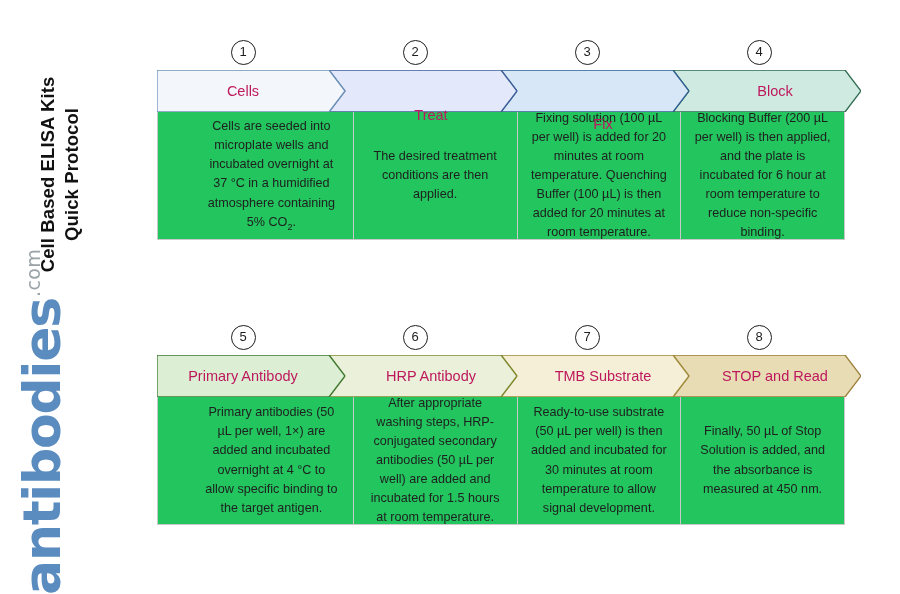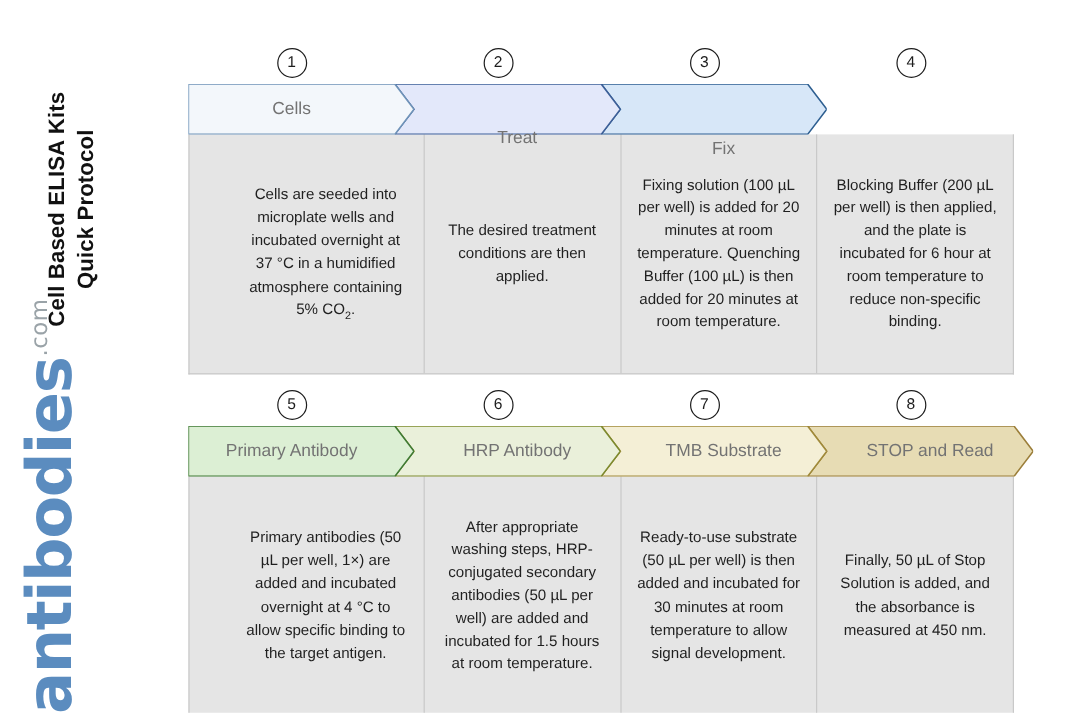--- a/index.html
+++ b/index.html
@@ -110,32 +110,32 @@
   }
   .chev svg { display: block; }
   .chev-label {
     position: absolute;
     top: 0; left: 0;
     height: 42px;
     display: flex;
     align-items: center;
     justify-content: center;
     font-size: 14.5px;
-    color: #737373;
+    color: #be185d;
     white-space: nowrap;
   }
 
   .panel-strip {
     position: relative;
-    height: 200px;
+    height: 128px;
     display: flex;
     border: 1px solid #c9c9c9;
     border-top: none;
     box-sizing: border-box;
-    background: #e5e5e5;
+    background: #22c55e;
     padding-left: 32px;
   }
   .panel-cell {
     flex: 1 1 0;
     border-right: 1px solid #c9c9c9;
     box-sizing: border-box;
     display: flex;
     align-items: center;
     justify-content: center;
     padding: 8px 12px;
@@ -189,20 +189,26 @@
           <polygon points="0,0 172,0 188,21 172,42 0,42 16,21" fill="#e3e8fa" stroke="#3d5f98" stroke-width="1.3"></polygon>
         </svg>
         <div class="chev-label" style="width: 172px; left: 16px; margin-top: 24px;">Treat</div>
       </div>
       <div class="chev" style="left: 344px; width: 188px; z-index: 2;">
         <svg width="188" height="42" viewBox="0 0 188 42">
           <polygon points="0,0 172,0 188,21 172,42 0,42 16,21" fill="#d7e7f8" stroke="#2e5f91" stroke-width="1.3"></polygon>
         </svg>
         <div class="chev-label" style="width: 172px; left: 16px; margin-top: 33px;">Fix</div>
       </div>
+      <div class="chev" style="left: 516px; width: 188px; z-index: 1;">
+        <svg width="188" height="42" viewBox="0 0 188 42">
+          <polygon points="0,0 172,0 188,21 172,42 0,42 16,21" fill="#cfeae1" stroke="#2f6b50" stroke-width="1.3"></polygon>
+        </svg>
+        <div class="chev-label" style="width: 172px; left: 16px;">Block</div>
+      </div>
     </div>
   <div class="panel-strip">
       <div class="panel-cell">
         <div class="panel-text">Cells are seeded into microplate wells and incubated overnight at 37 °C in a humidified atmosphere containing 5% CO<sub>2</sub>.</div>
       </div>
       <div class="panel-cell">
         <div class="panel-text">The desired treatment conditions are then applied.</div>
       </div>
       <div class="panel-cell">
         <div class="panel-text">Fixing solution (100 µL per well) is added for 20 minutes at room temperature. Quenching Buffer (100 µL) is then added for 20 minutes at room temperature.</div>

